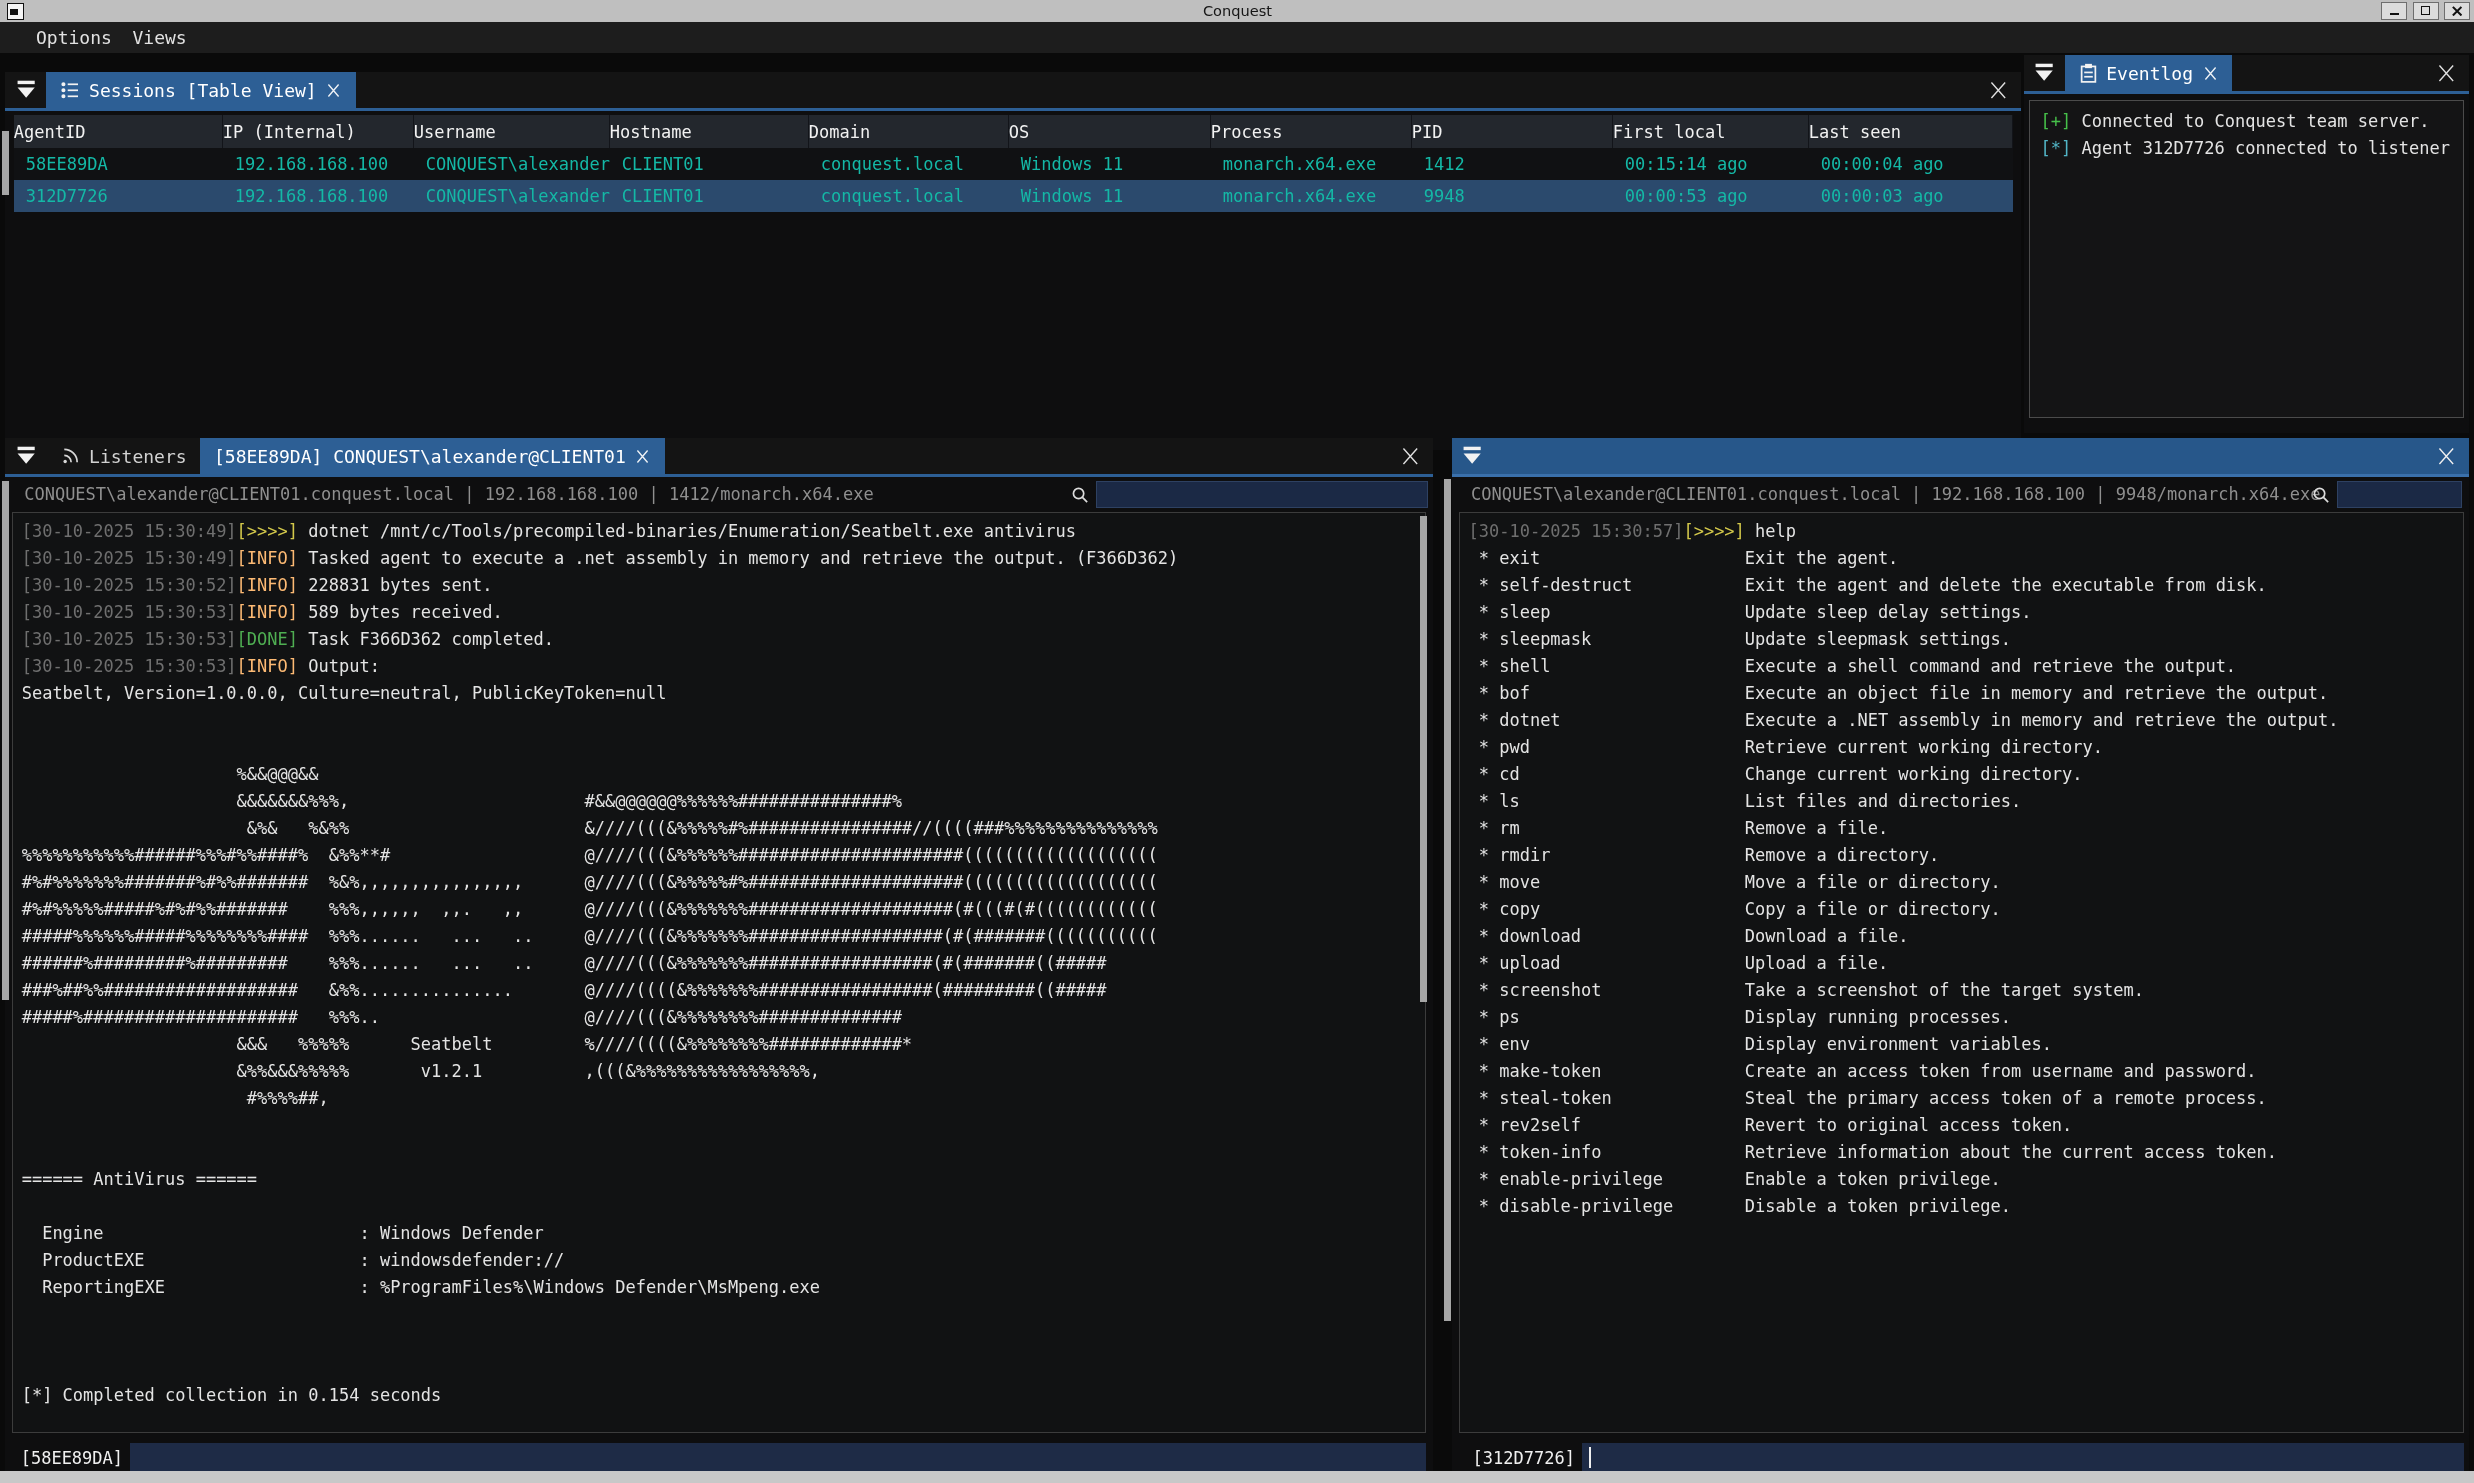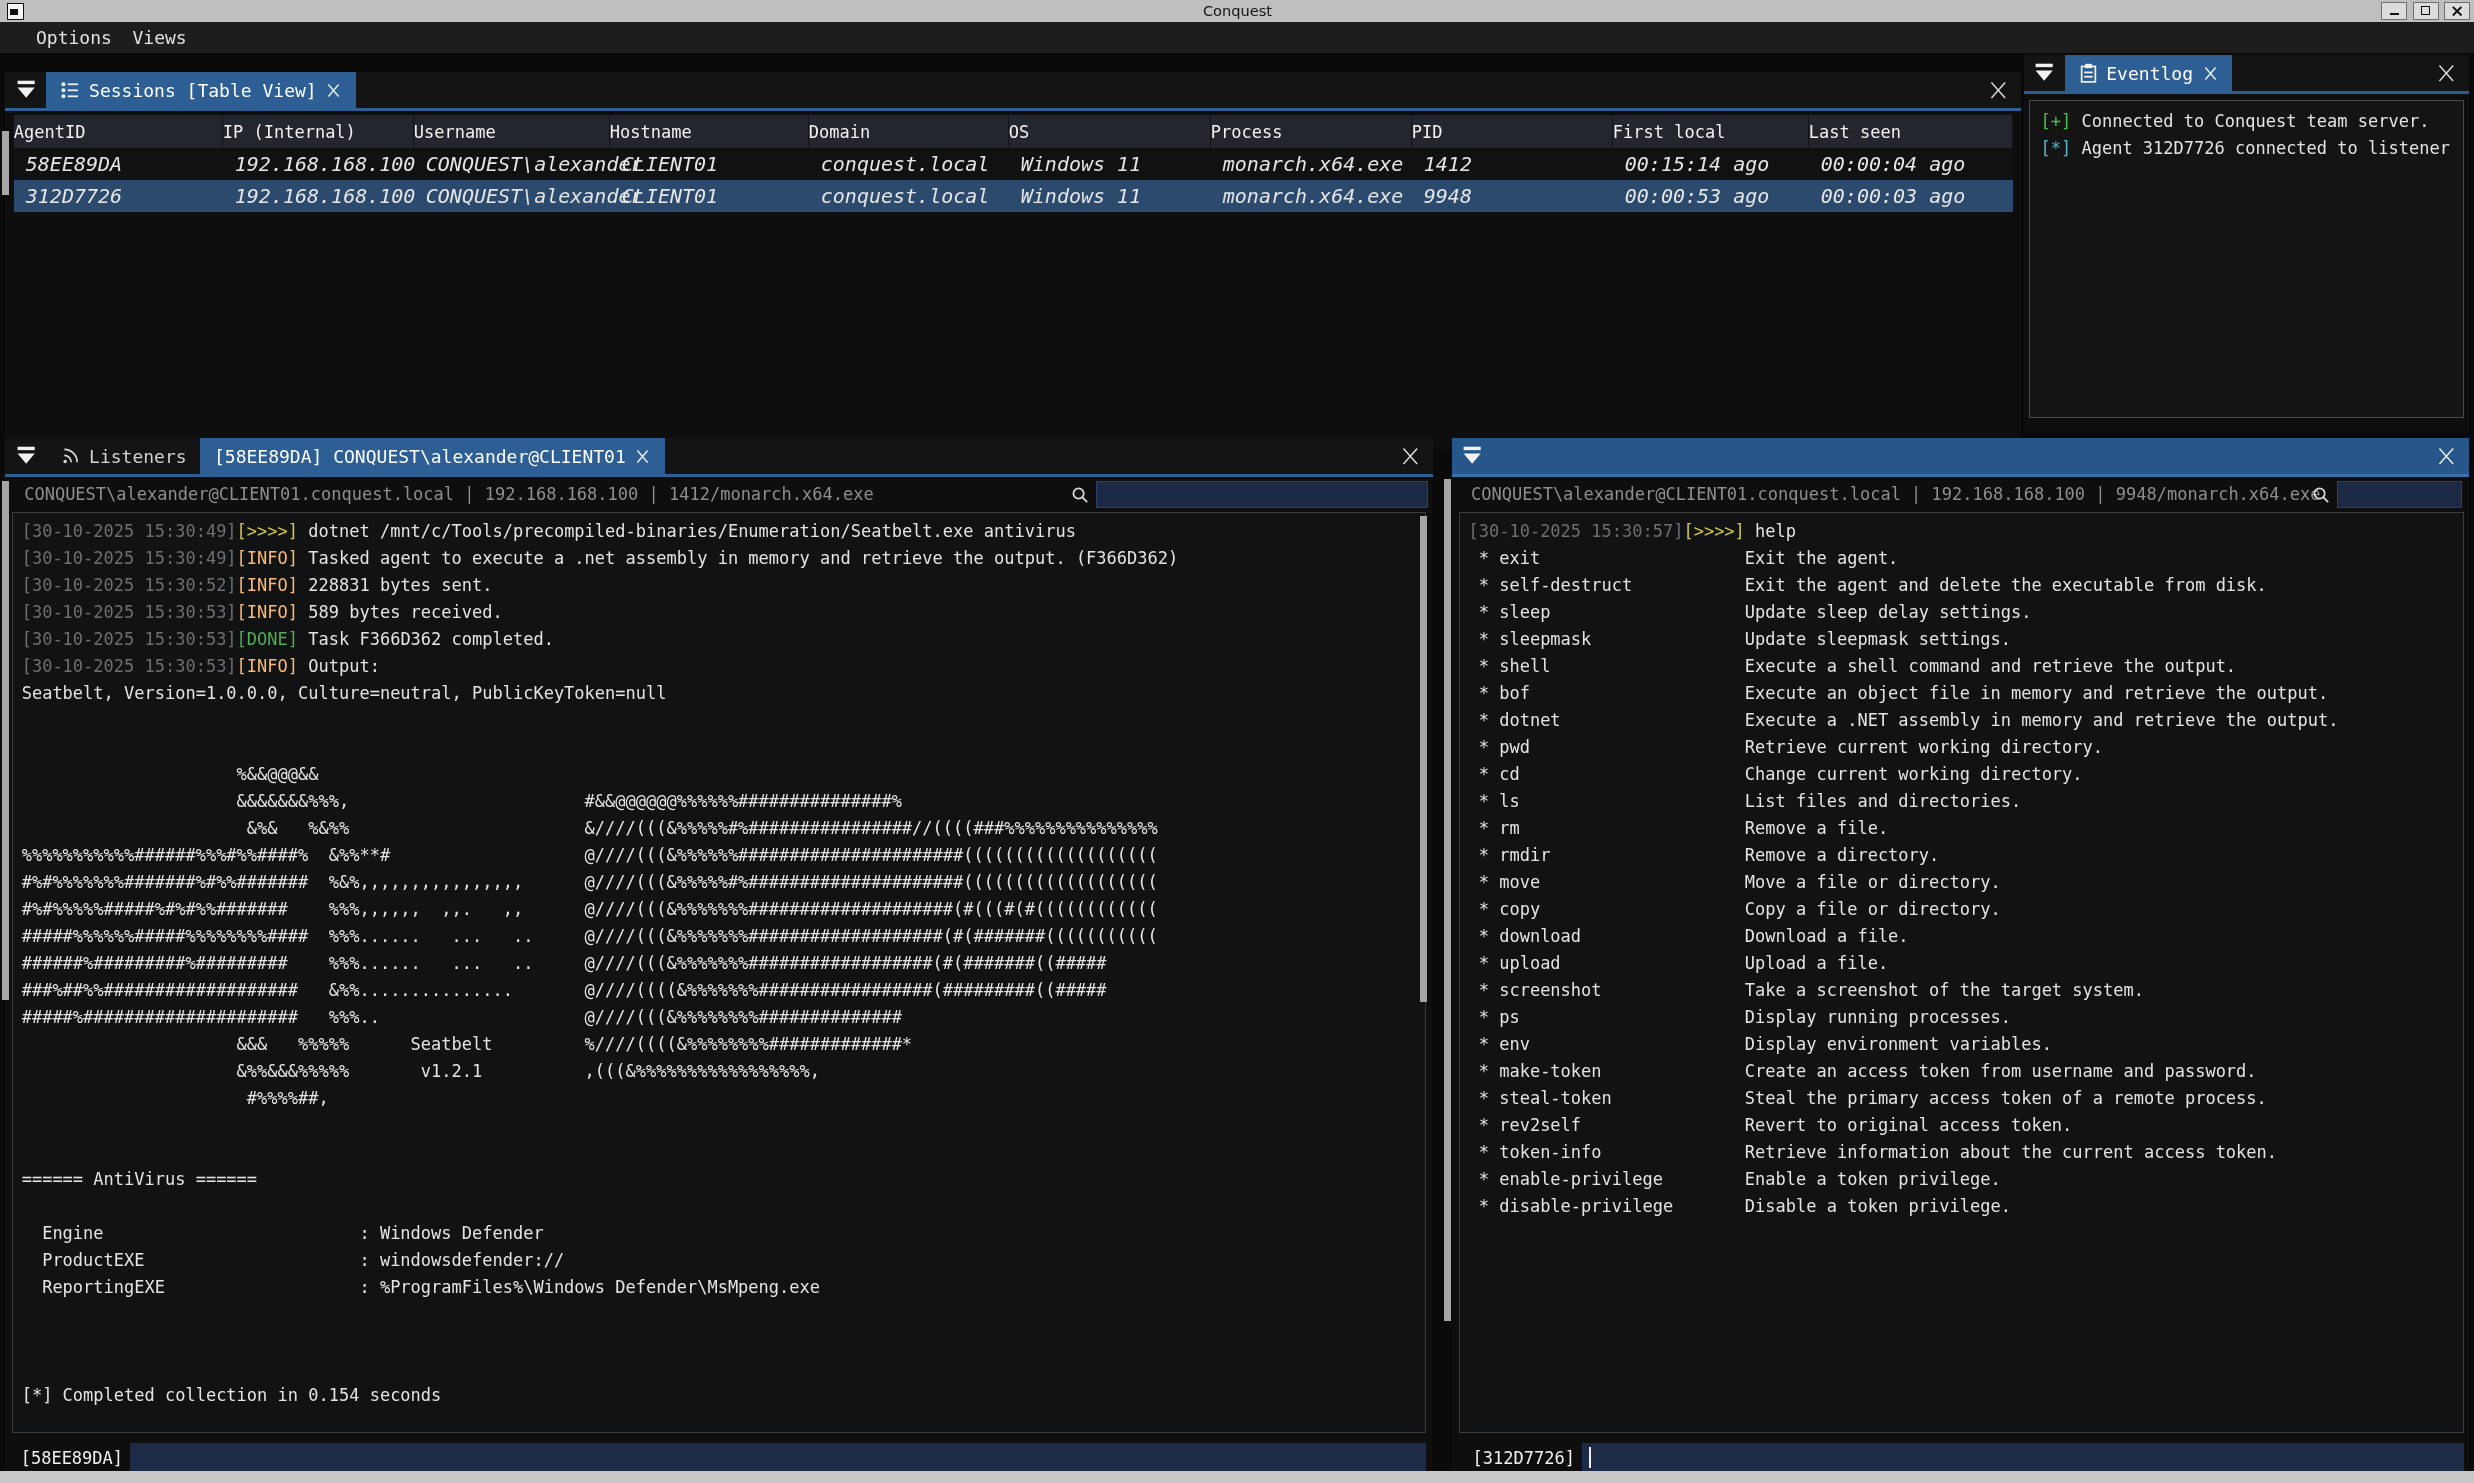--- a/index.html
+++ b/index.html
@@ -32,21 +32,21 @@
   .tabbar.focused .tab.active{background:#336aa6;}
   .bar-spacer{flex:1;}
   .pane-close{width:45px;display:flex;align-items:center;justify-content:center;}
   
   .sess-table{position:absolute;left:8.6px;right:8.6px;top:43px;}
   .thead{display:grid;grid-template-columns:209px 191px 196px 199px 200px 202px 201px 201px 196px auto;
          background:#23272d;height:33px;}
   .hcell{display:flex;align-items:center;color:#f2f2f2;font-size:17px;border-right:1.7px solid #121419;box-sizing:border-box;}
   .trow{display:grid;grid-template-columns:209px 191px 196px 199px 200px 202px 201px 201px 196px auto;height:32px;background:#101113;}
   .trow.selected{background:#2b4a6d;}
-  .tcell{display:flex;align-items:center;padding-left:12px;color:#e5e5e5;font-size:20px;font-style:italic;}
+  .tcell{display:flex;align-items:center;padding-left:12px;color:#14b8a6;font-size:17px;}
   
   .contentbox{position:absolute;border:1.7px solid #4b4b4b;background:#141415;box-sizing:border-box;padding:6.9px 10.3px;}
   
   .metabar{position:absolute;left:0;right:0;top:41px;height:33px;}
   .meta-text{position:absolute;left:19px;top:5.2px;font-size:17px;color:#8f8f8f;white-space:pre;}
   .search-ico{position:absolute;top:6px;}
   .search-box{position:absolute;top:1.7px;height:27.5px;background:#1b2945;border:0.9px solid #2e4162;box-sizing:border-box;}
   .outbox{position:absolute;border:1.7px solid #3c3c3c;background:#111213;box-sizing:border-box;padding:5.2px 8.6px;overflow:hidden;}
   .tline{white-space:pre;line-height:27px;font-size:17px;color:#e4e4e4;}
   .seg-ts{color:#6f6f6f;}

